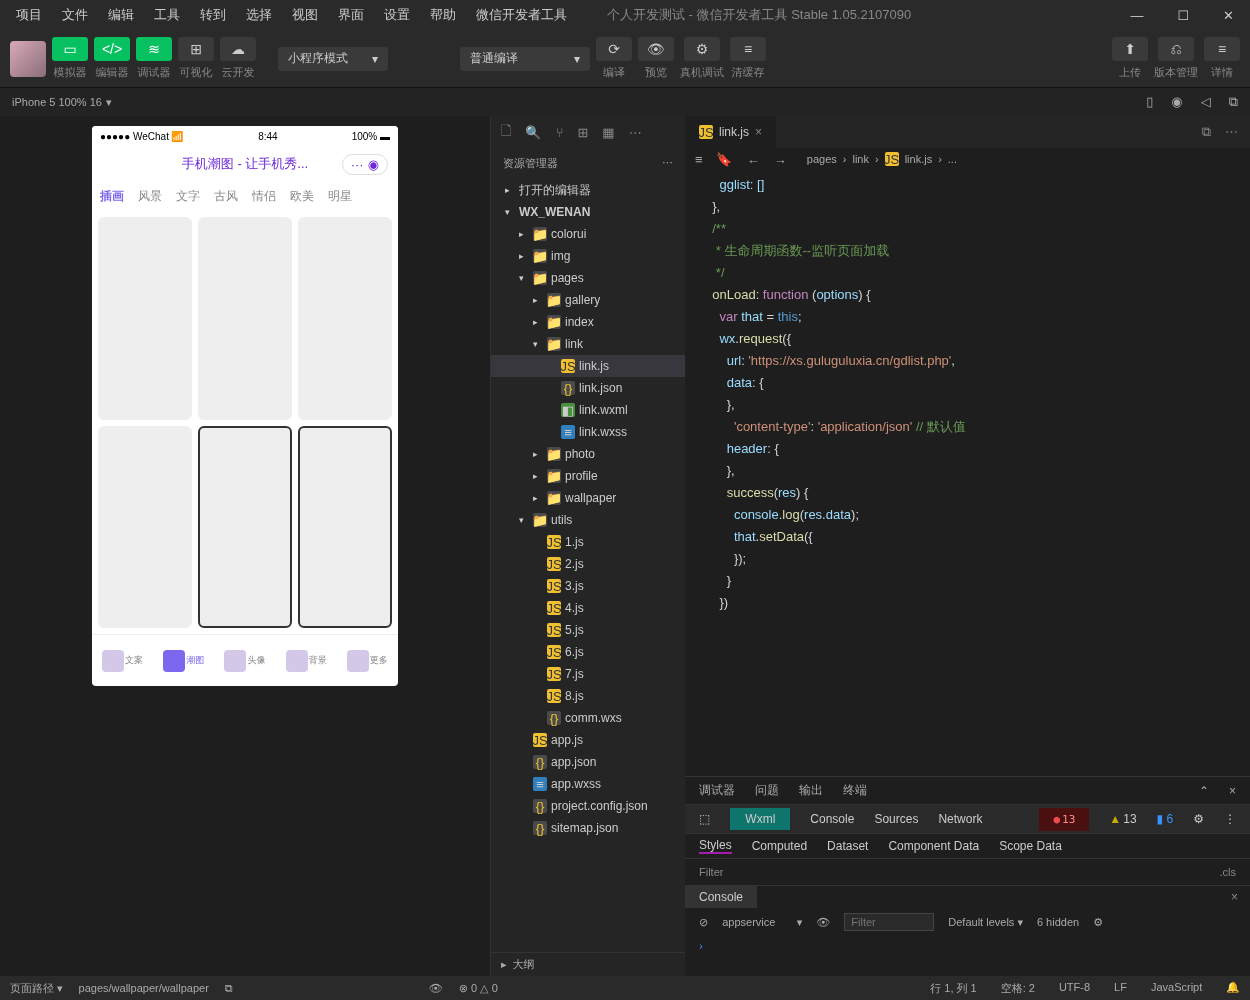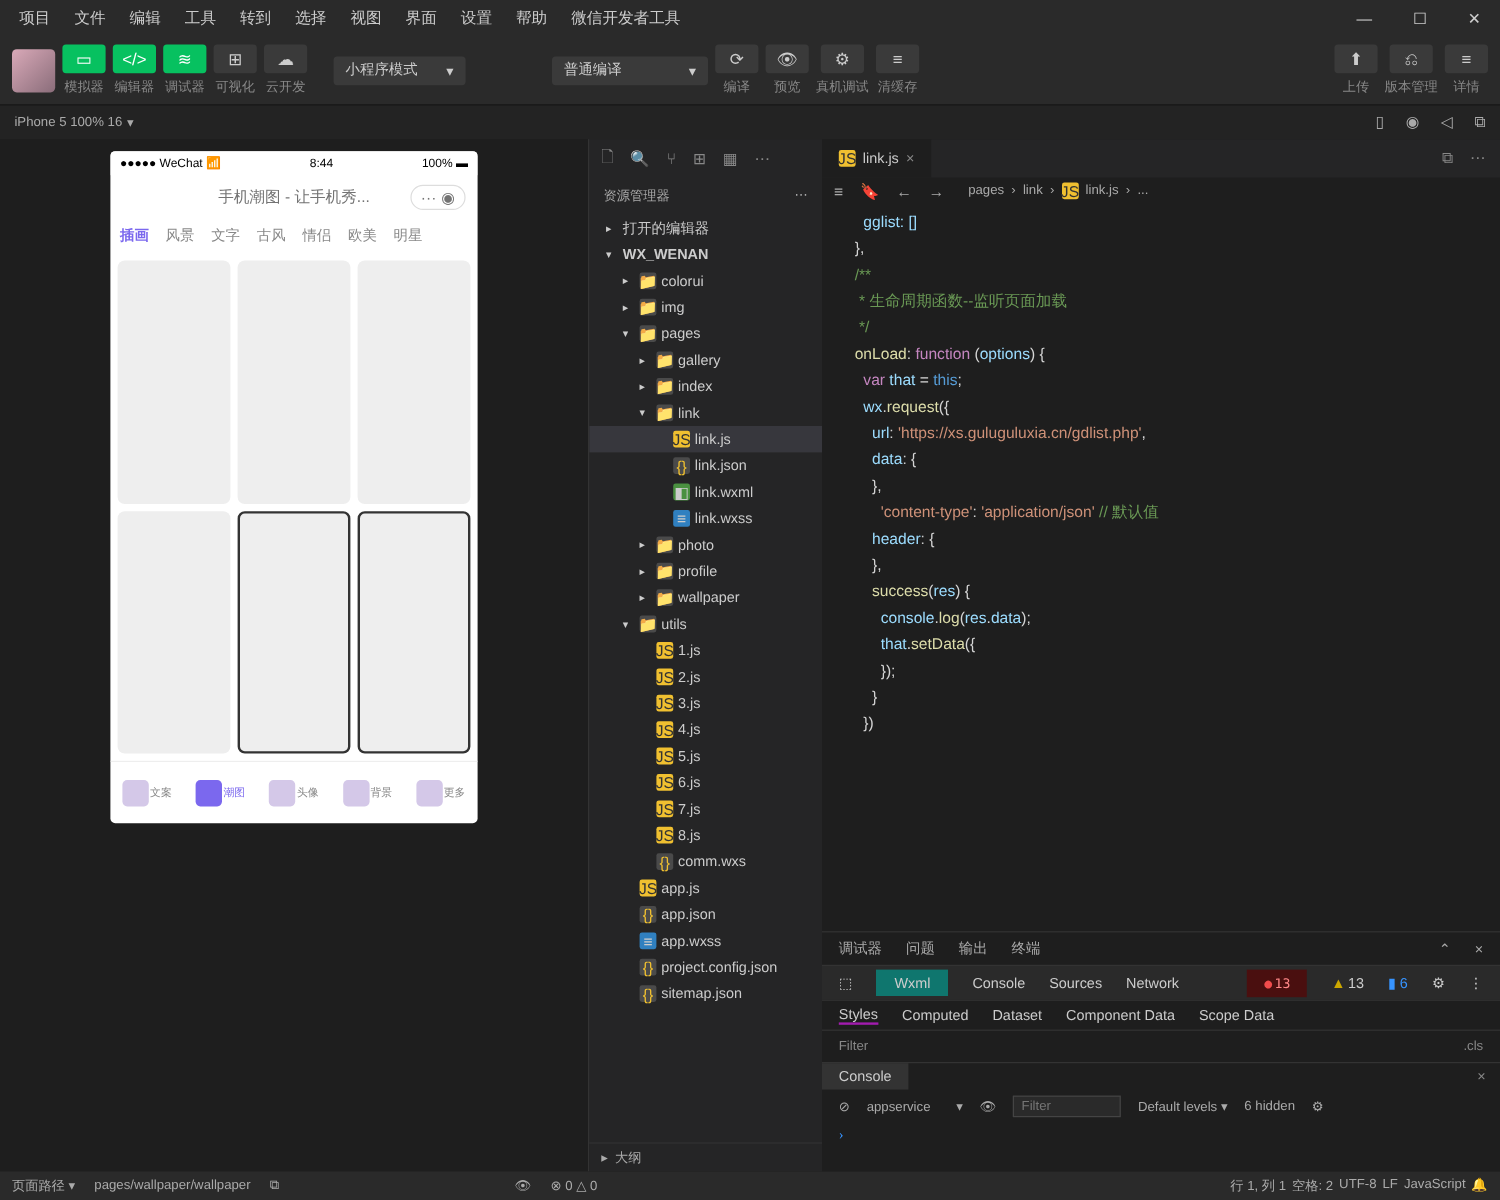--- a/index.html
+++ b/index.html
@@ -15,21 +15,21 @@
 .tlabel{font-size:11px;color:#888;margin-top:2px;text-align:center}
 .tcol{display:flex;flex-direction:column;align-items:center;gap:2px}
 .tselect{height:24px;background:#3a3a3a;padding:0 10px;border-radius:3px;display:flex;align-items:center;font-size:12px;min-width:110px;justify-content:space-between}
 .spacer{flex:1}
 .devicebar{height:28px;background:#232323;display:flex;align-items:center;padding:0 12px;font-size:11px;color:#aaa}
 .devicebar .icons{margin-left:auto;display:flex;gap:18px;font-size:13px}
 .main{display:flex;height:860px}
 .simcol{width:490px;background:#1e1e1e;display:flex;justify-content:center;padding-top:10px}
 .phone{width:306px;height:560px;background:#fff;border-radius:4px;overflow:hidden;display:flex;flex-direction:column}
 .phonestatus{height:20px;background:#fff;display:flex;align-items:center;padding:0 8px;font-size:10px;color:#000;justify-content:space-between}
-.phonehead{height:36px;display:flex;align-items:center;justify-content:center;color:#737373;font-size:13px;position:relative}
+.phonehead{height:36px;display:flex;align-items:center;justify-content:center;color:#6d28d9;font-size:13px;position:relative}
 .capsule{position:absolute;right:10px;display:flex;align-items:center;gap:4px;border:1px solid #ddd;border-radius:14px;padding:2px 8px}
 .phonetabs{display:flex;padding:6px 8px;gap:14px;font-size:12px;color:#888}
 .phonetabs .active{color:#7B68EE;font-weight:bold}
 .phonegrid{flex:1;display:grid;grid-template-columns:1fr 1fr 1fr;gap:6px;padding:6px;overflow:hidden}
 .phonegrid .card{background:#eee;border-radius:6px;min-height:140px}
 .c1{background:linear-gradient(180deg,#6a7ba8,#d4c8d8)}
 .c2{background:linear-gradient(135deg,#ffdde8,#ffc4d6)}
 .c3{background:linear-gradient(180deg,#a8d4e8,#d8e8f0)}
 .c4{background:#8b95b5}
 .c5{background:#fff;border:2px solid #333}
@@ -67,41 +67,42 @@
 .dbgtabs3{height:26px;display:flex;align-items:center;gap:20px;padding:0 14px;font-size:12px;color:#ccc;border-top:1px solid #333;border-bottom:1px solid #333}
 .dbgtabs3 .active{border-bottom:2px solid #a21caf}
 .filterrow{height:26px;display:flex;align-items:center;padding:0 14px;font-size:11px;color:#888;justify-content:space-between}
 .console{border-top:1px solid #333;background:#1e1e1e}
 .constitle{padding:4px 14px;background:#333;font-size:12px;display:inline-block}
 .consrow{height:28px;display:flex;align-items:center;padding:0 14px;gap:14px;font-size:11px;color:#aaa}
 .consrow input{background:#2a2a2a;border:1px solid #444;color:#ccc;padding:2px 6px;font-size:11px;width:90px}
 .err{background:#4a0f0f;color:#f88;padding:4px 14px;font-family:Consolas,monospace;font-size:11px;line-height:15px}
 .err a{color:#8cf;text-decoration:underline}
 .statusbar{height:24px;background:#2a2a2a;display:flex;align-items:center;padding:0 10px;font-size:11px;color:#aaa;gap:16px}
-.statusbar .r{margin-left:auto;display:flex;gap:5px}
+.statusbar .r{margin-left:auto;display:flex;gap:24px}
 .outline{height:24px;background:#252526;border-top:1px solid #333;padding:3px 10px;font-size:11px;color:#aaa;display:flex;align-items:center;gap:6px}
 .badge{display:inline-flex;align-items:center;gap:2px}
 .badge.err::before{content:"●";color:#f14c4c}
 .badge.warn::before{content:"▲";color:#cca700}
 </style>
 </head>
 <body>
 
 <div class="menubar">
   <span>项目</span>
   <span>文件</span>
   <span>编辑</span>
   <span>工具</span>
   <span>转到</span>
   <span>选择</span>
   <span>视图</span>
   <span>界面</span>
   <span>设置</span>
   <span>帮助</span>
   <span>微信开发者工具</span>
+  <span class="title">个人开发测试 - 微信开发者工具 Stable 1.05.2107090</span>
   <div class="wincontrols">
     <span>—</span>
     <span>☐</span>
     <span>✕</span>
   </div>
 </div>
 
 <div class="toolbar">
   <div class="avatar-sm"></div>
   <div class="tcol">

